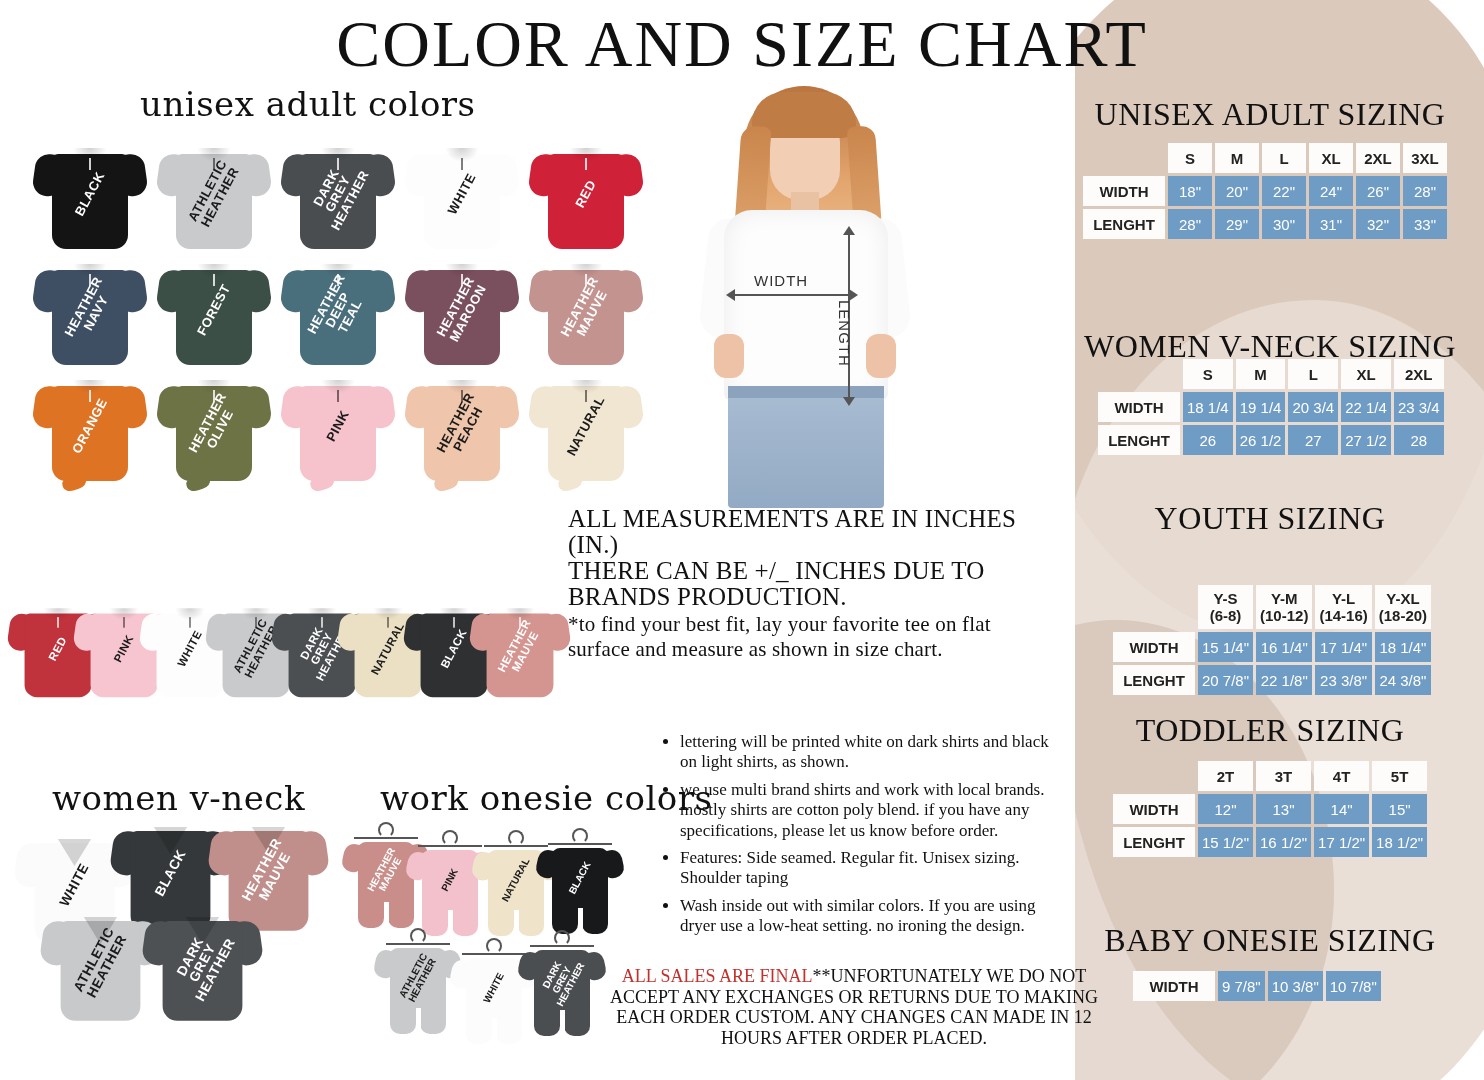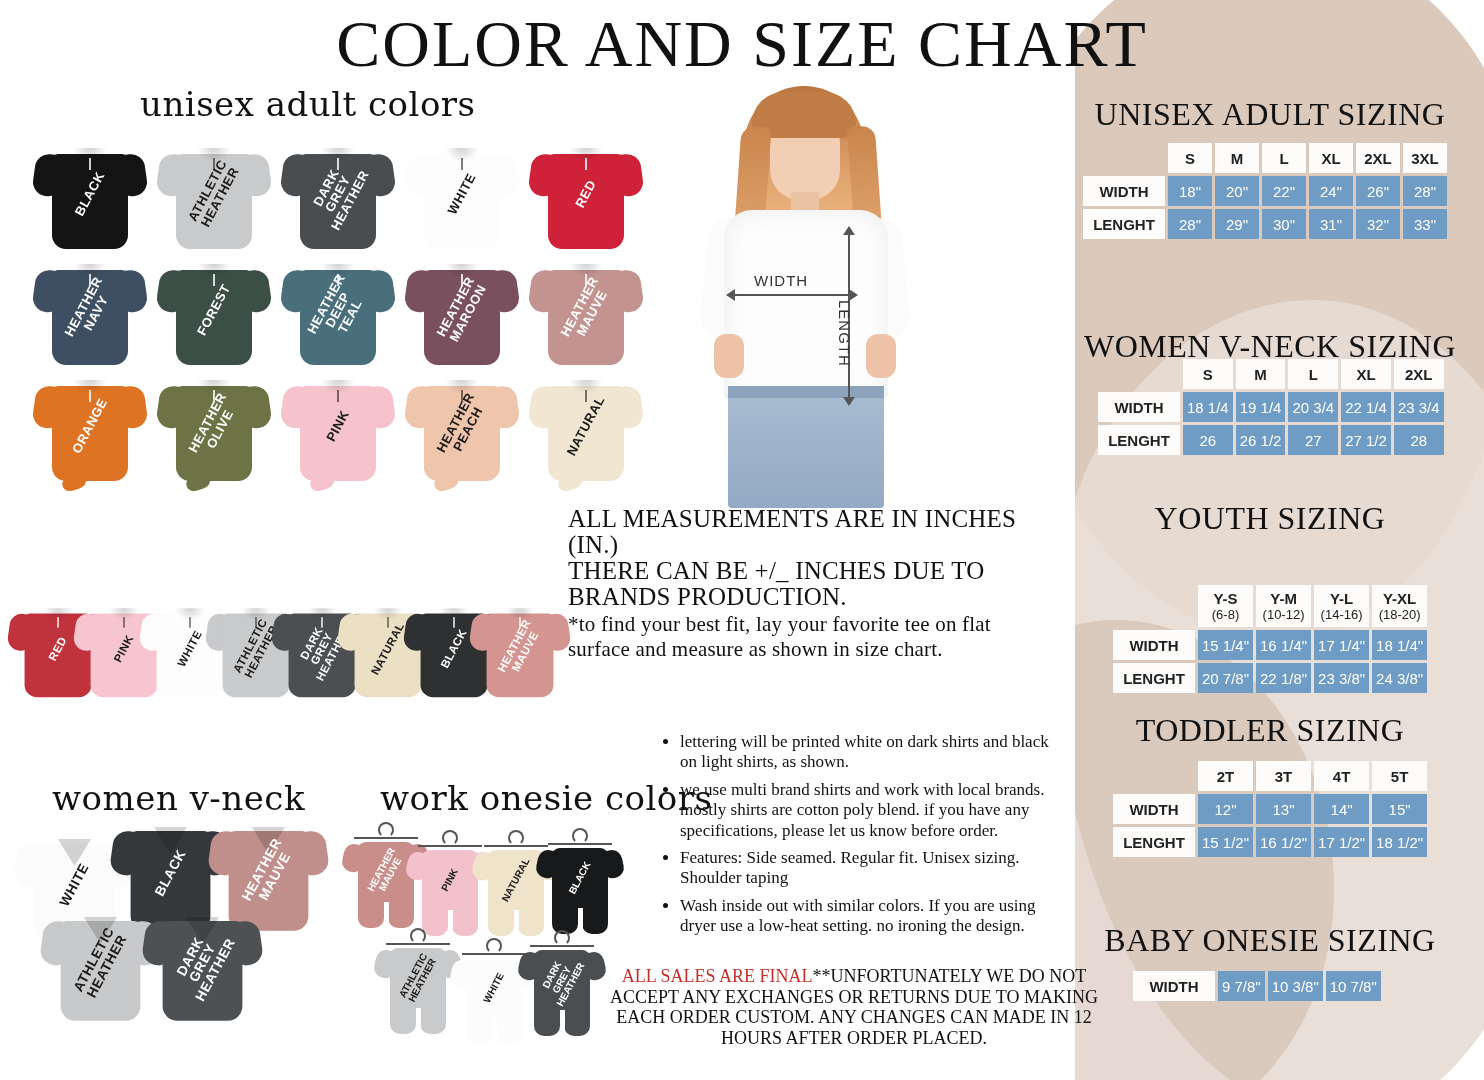--- a/index.html
+++ b/index.html
@@ -234,21 +234,21 @@
     position:absolute; border-collapse:separate; border-spacing:3px;
     font-family:"Liberation Sans", sans-serif;
   }
   table.size td, table.size th{
     background:#6f9cc4; color:#fff; font-weight:400; text-align:center;
     font-size:15px; padding:5px 4px; min-width:44px; height:30px;
   }
   table.size th.col{ background:#fdfcfa; color:#222; font-weight:700; font-size:15px; }
   table.size th.row{ background:#fdfcfa; color:#222; font-weight:700; font-size:15px; text-align:center; min-width:82px;}
   table.size td.blank, table.size th.blank{ background:transparent; }
-  table.size th.col small{ display:block; font-size:13px; font-weight:400; }
+  table.size th.col small{ display:block; font-size:15px; font-weight:700; }
 </style>
 </head>
 <body>
 
 <div class="bg-blob-a"></div>
 <div class="bg-blob-b"></div>
 <div class="bg-blob-c"></div>
 <div class="bg-white-mask"></div>
 
 <div class="title">COLOR AND SIZE CHART</div>

